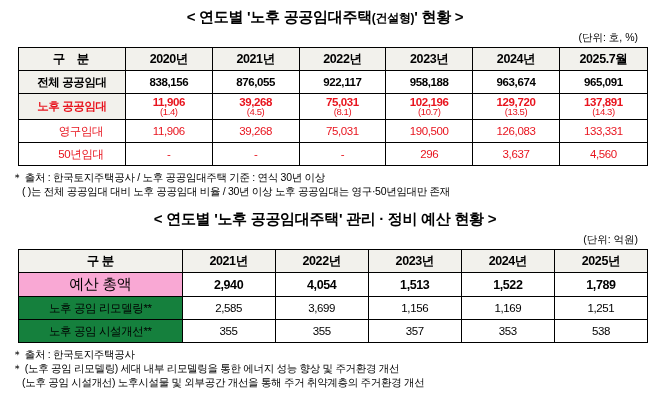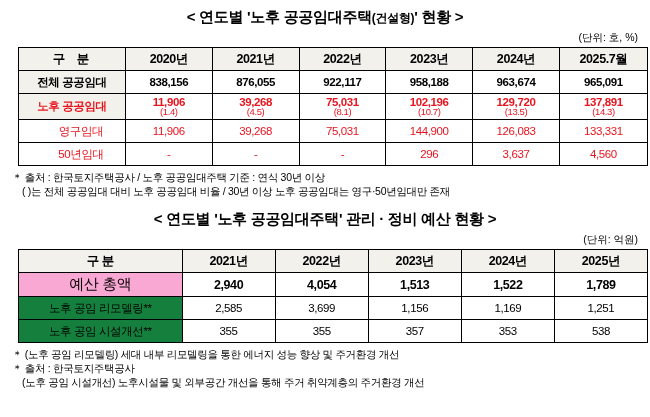--- a/index.html
+++ b/index.html
@@ -198,21 +198,21 @@
         <td class="bold red big">
           <span>137,891</span>
           <span class="paren">(14.3)</span>
         </td>
       </tr>
       <tr>
         <td class="rowlabel indent">영구임대</td>
         <td class="red">11,906</td>
         <td class="red">39,268</td>
         <td class="red">75,031</td>
-        <td class="red">144,900</td>
+        <td class="red">190,500</td>
         <td class="red">126,083</td>
         <td class="red">133,331</td>
       </tr>
       <tr>
         <td class="rowlabel indent">50년임대</td>
         <td class="red">-</td>
         <td class="red">-</td>
         <td class="red">-</td>
         <td class="red">296</td>
         <td class="red">3,637</td>
@@ -273,18 +273,18 @@
         <td>355</td>
         <td>355</td>
         <td>357</td>
         <td>353</td>
         <td>538</td>
       </tr>
     </tbody>
   </table>
 
   <div class="notes">
+    <div>＊ 출처 : 한국토지주택공사</div>
     <div>＊ (노후 공임 리모델링) 세대 내부 리모델링을 통한 에너지 성능 향상 및 주거환경 개선</div>
-    <div>＊ 출처 : 한국토지주택공사</div>
     <div class="indent2">(노후 공임 시설개선) 노후시설물 및 외부공간 개선을 통해 주거 취약계층의 주거환경 개선</div>
   </div>
 
 </div>
 
 </body></html>

